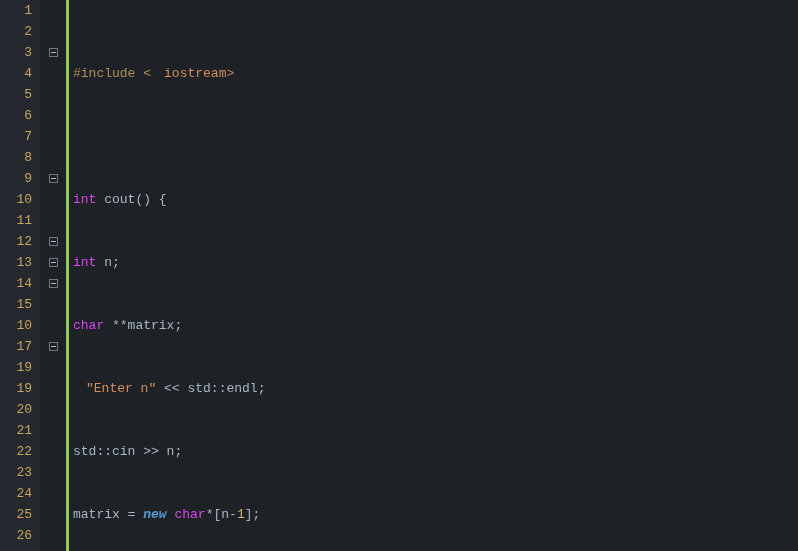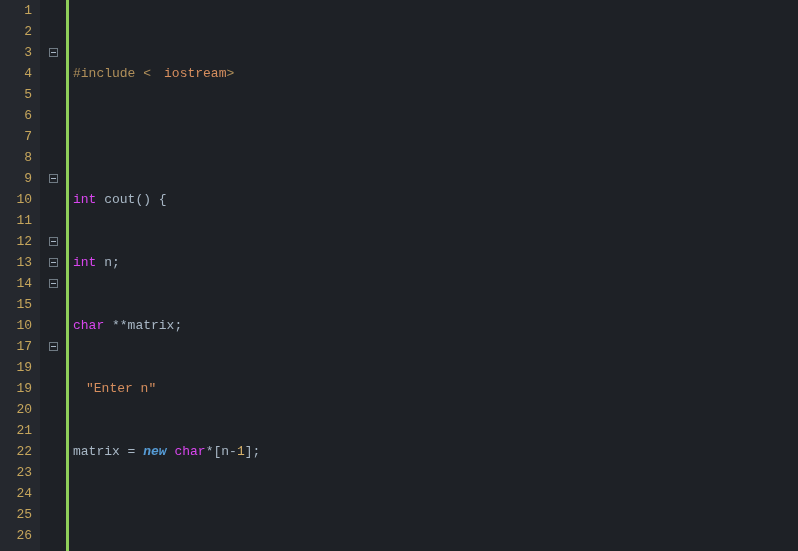--- a/index.html
+++ b/index.html
@@ -136,21 +136,22 @@
       <div class="cell"></div>
     </div>
   <div class="change-bar"></div>
   <div class="code" id="codearea">
 
     <div class="row"><span class="tok-preproc">#include </span><span class="tok-preproc">&lt;</span><span class="tok-string">iostream</span><span class="tok-preproc">&gt;</span></div>
     <div class="row"></div>
     <div class="row"><span class="tok-keyword">int </span><span class="tok-func">cout</span><span class="tok-op">() {</span></div>
     <div class="row">    <span class="tok-keyword">int </span><span class="tok-ident">n</span><span class="tok-op">;</span></div>
     <div class="row">    <span class="tok-keyword">char </span><span class="tok-ident">**matrix;</span></div>
-    <div class="row">    <span class="tok-string">"Enter n"</span></div>
+    <div class="row">    <span class="tok-string">"Enter n"</span><span class="tok-ident"> &lt;&lt; std::endl;</span></div>
+    <div class="row">    <span class="tok-ident">std::cin &gt;&gt; n;</span></div>
     <div class="row">    <span class="tok-ident">matrix = </span><span class="tok-keyword-it">new</span><span> </span><span class="tok-keyword">char</span><span class="tok-ident">*[n-</span><span class="tok-number">1</span><span class="tok-ident">];</span></div>
     
     
     
     
     
     
     
     
     

